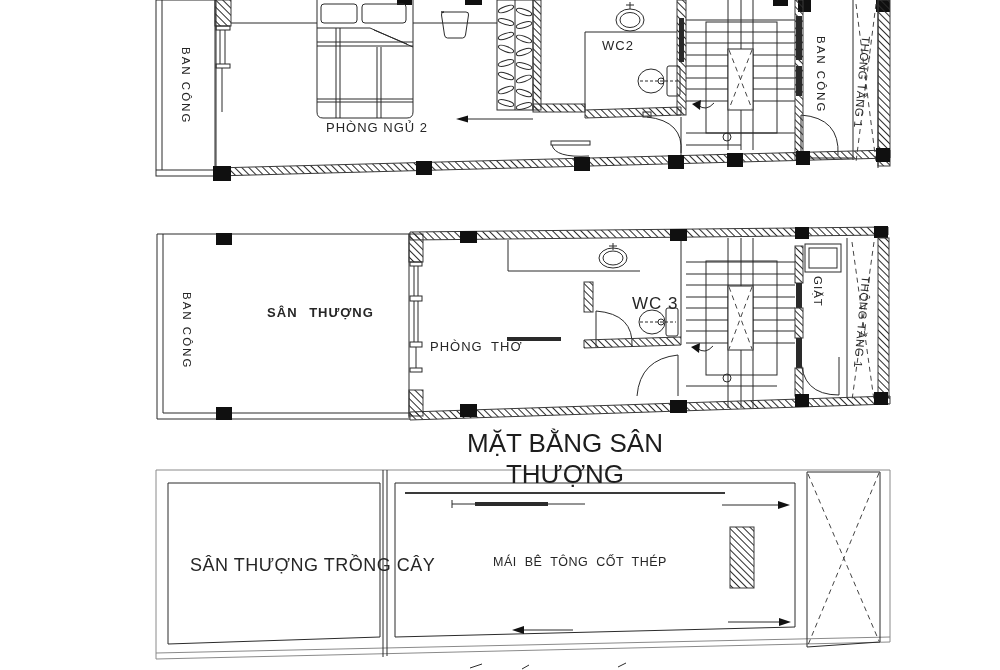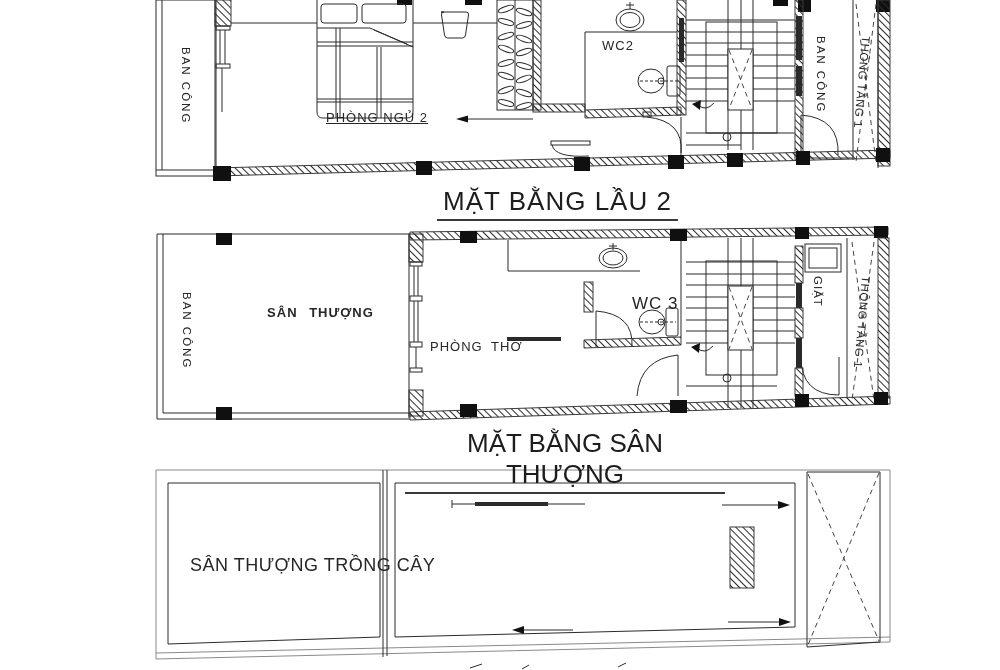--- a/index.html
+++ b/index.html
@@ -349,33 +349,31 @@
 
     <g>
       <path d="M470,668 L482,664"></path>
       <path d="M522,669 L529,665"></path>
       <path d="M618,667 L626,663"></path>
     </g>
   </g>
 </svg>
 
 <div class="vlabel" style="left:180px;top:47px;">BAN CÔNG</div>
-<div class="label room" style="left:307px;top:110px;width:140px;text-align:center;text-decoration:underline;">PHÒNG NGỦ 2</div>
+<div class="label room" style="left:307px;top:120px;width:140px;text-align:center;">PHÒNG NGỦ 2</div>
 <div class="label room" style="left:602px;top:38px;">WC2</div>
 <div class="vlabel" style="left:815px;top:36px;">BAN CÔNG</div>
 <div class="vlabel" style="left:856px;top:36px;letter-spacing:0.5px;transform:rotate(5deg);">THÔNG TẦNG 1</div>
-<div class="title" style="left:420px;top:186px;width:275px;">
-  <span>MẶT BẰNG LẦU 2</span>
-</div>
 
 <div class="vlabel" style="left:181px;top:292px;">BAN CÔNG</div>
 <div class="label room" style="left:258px;top:305px;width:125px;text-align:center;word-spacing:7px;font-weight:bold;">SÂN THƯỢNG</div>
 <div class="label room" style="left:430px;top:305px;width:105px;word-spacing:4px;margin-top:34px;">PHÒNG THỜ</div>
 <div class="label" style="left:632px;top:294px;font-size:17px;letter-spacing:1px;">WC 3</div>
 <div class="vlabel" style="left:812px;top:276px;letter-spacing:1px;">GIẶT</div>
 <div class="vlabel" style="left:856px;top:276px;letter-spacing:0.5px;transform:rotate(5deg);">THÔNG TẦNG 1</div>
 <div class="title" style="left:405px;top:428px;width:320px;letter-spacing:0;">
   <span>MẶT BẰNG SÂN THƯỢNG</span>
 </div>
 
 <div class="label" style="left:190px;top:555px;width:150px;text-align:center;font-size:18px;letter-spacing:0.5px;">SÂN THƯỢNG TRỒNG CÂY</div>
+<div class="label" style="left:480px;top:555px;width:200px;text-align:center;font-size:12.5px;letter-spacing:0.5px;word-spacing:4px;">MÁI BÊ TÔNG CỐT THÉP</div>
 
 </div>
 
 </body></html>

